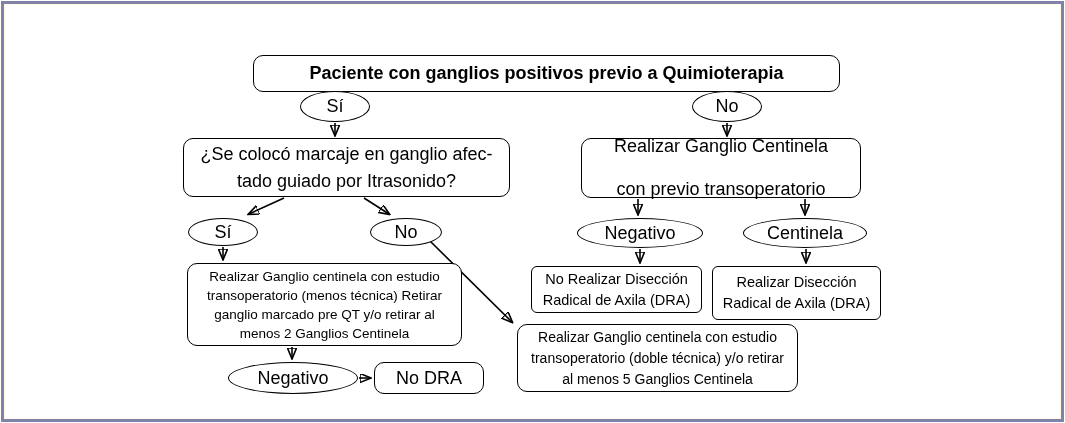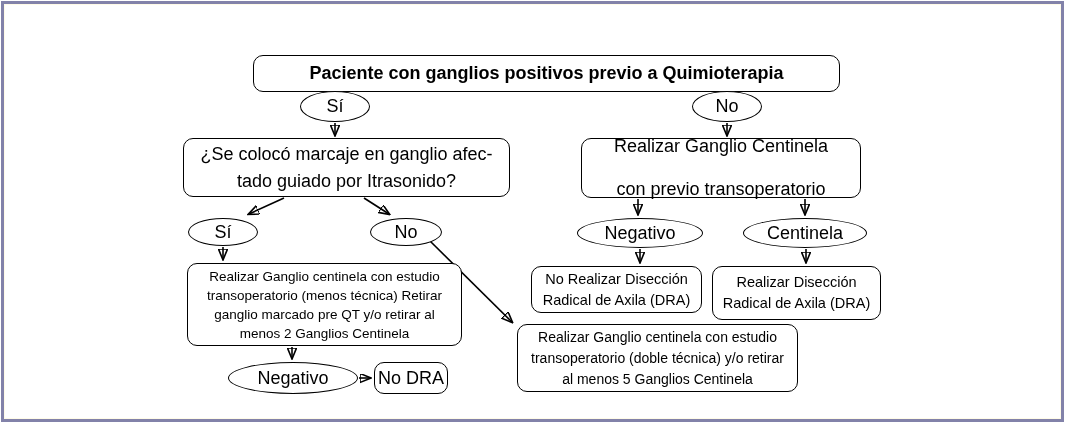--- a/index.html
+++ b/index.html
@@ -15,21 +15,21 @@
   .connectors line,.connectors path{stroke:#000;stroke-width:1.6;fill:none;}
   .node{
     position:absolute;display:flex;flex-direction:column;align-items:center;
     justify-content:center;border:1.6px solid #000;background:#fff;
     text-align:center;box-sizing:border-box;
   }
   .box{border-radius:10px;}
   .oval{border-radius:50%;}
   .bold{font-weight:bold;}
   .fs-lg{font-size:18px;line-height:27px;}
-  .fs-md{font-size:14.5px;line-height:21px;}
+  .fs-md{font-size:14.5px;line-height:21px;border-radius:6px;}
   .fs-md2{font-size:14px;line-height:21px;}
   .fs-sm{font-size:13.5px;line-height:19px;}
   .ln{white-space:nowrap;}
 </style>
 </head>
 <body>
 
 <div class="canvas">
 
   <svg class="connectors" viewBox="0 0 1065 423">
@@ -85,21 +85,21 @@
     <div class="ln">Realizar Ganglio centinela con estudio</div>
     <div class="ln">transoperatorio (menos técnica) Retirar</div>
     <div class="ln">ganglio marcado pre QT y/o retirar al</div>
     <div class="ln">menos 2 Ganglios Centinela</div>
   </div>
 
   <div class="node oval fs-lg" style="left:228px;top:362px;width:130px;height:32px;">
     <div class="ln">Negativo</div>
   </div>
 
-  <div class="node box fs-lg" style="left:374px;top:362px;width:74px;height:32px;">
+  <div class="node box fs-lg" style="left:374px;top:362px;width:110px;height:32px;">
     <div class="ln">No DRA</div>
   </div>
 
   <div class="node box fs-lg" style="left:581px;top:138px;width:280px;height:60px;gap:16px;">
     <div class="ln">Realizar Ganglio Centinela</div>
     <div class="ln">con previo transoperatorio</div>
   </div>
 
   <div class="node oval fs-lg" style="left:577px;top:218px;width:126px;height:30px;">
     <div class="ln">Negativo</div>

